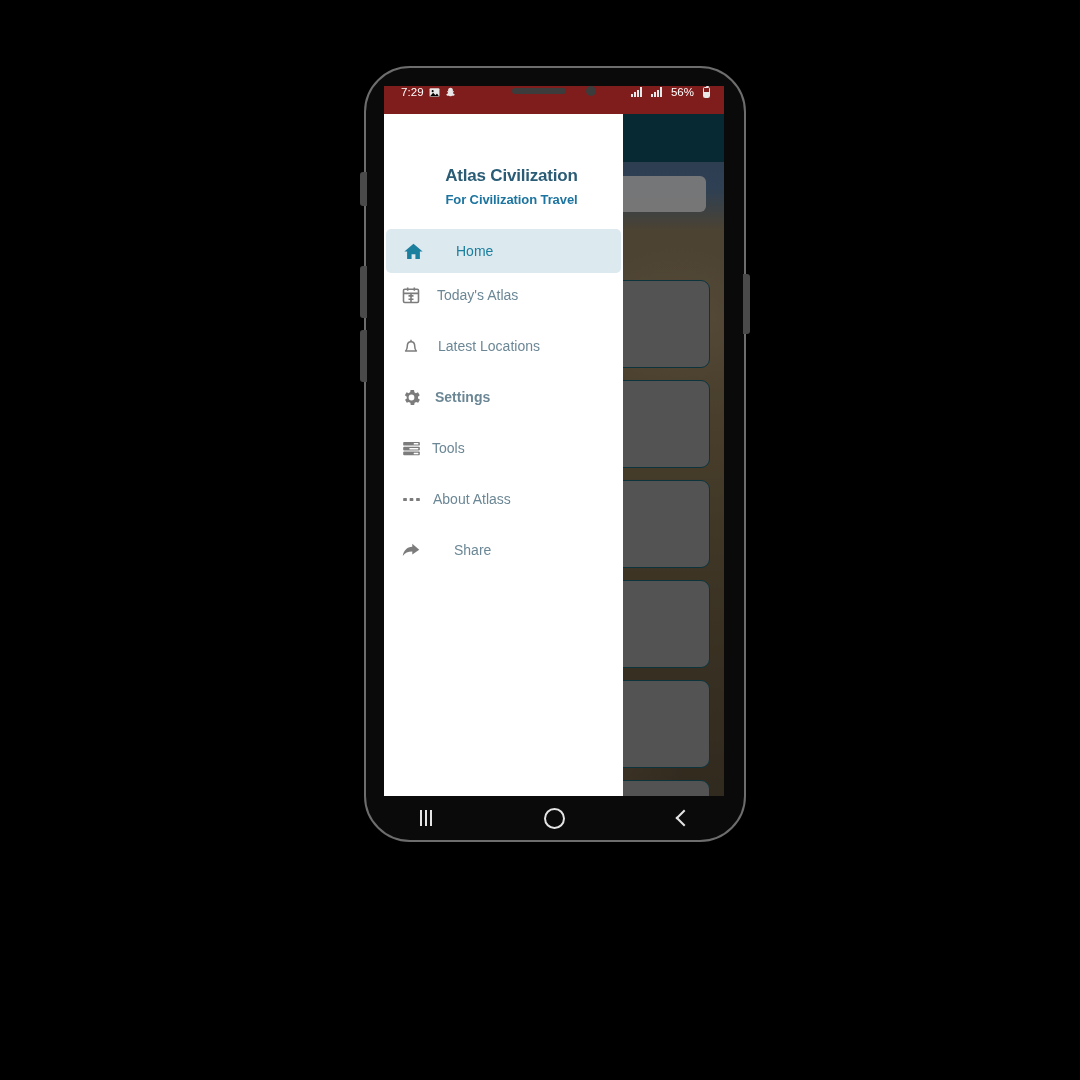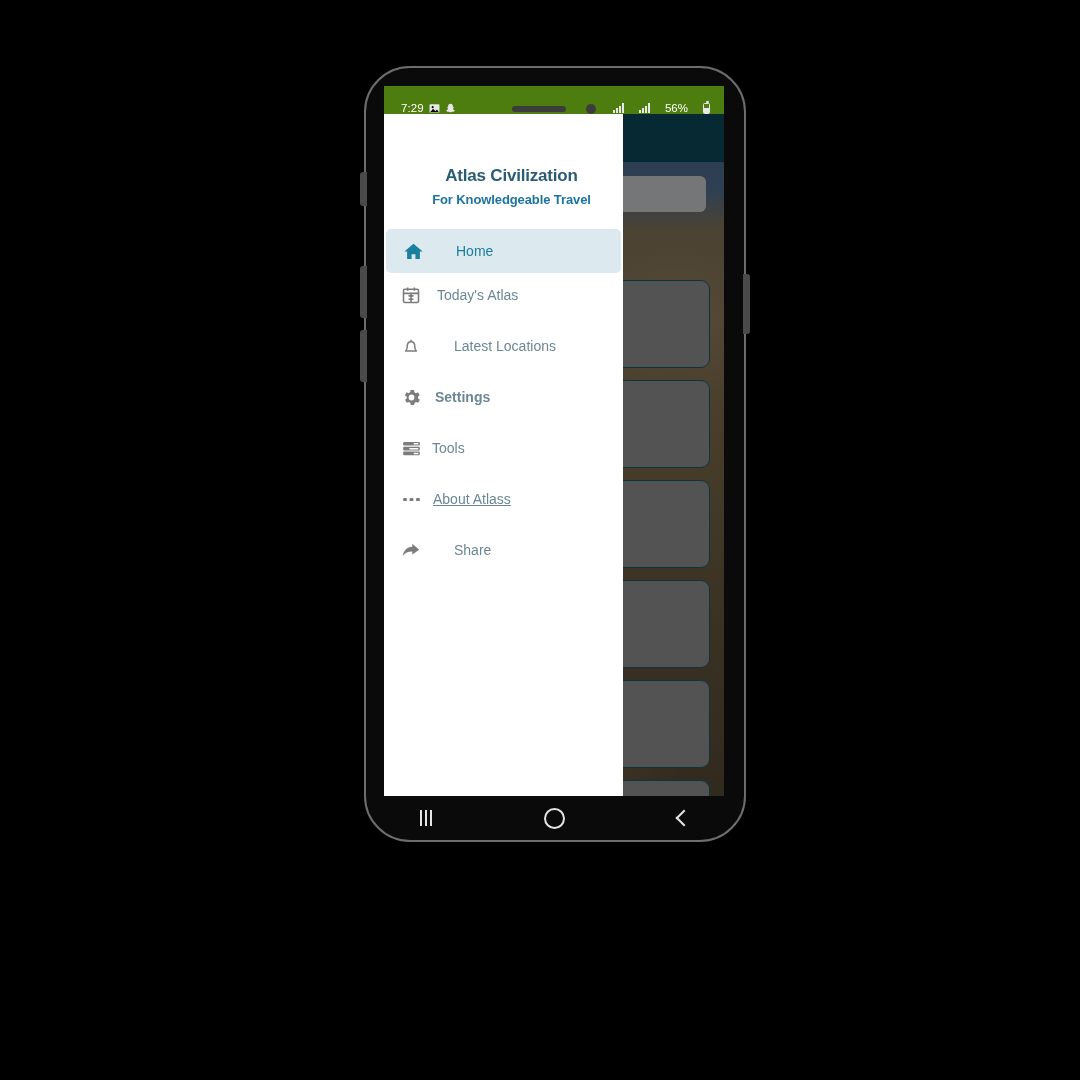--- a/index.html
+++ b/index.html
@@ -58,34 +58,34 @@
     height: 710px;
     overflow: hidden;
     background: #000;
   }
 
   
   .status-bar {
     position: absolute;
     left: 0; top: 0;
     width: 340px; height: 28px;
-    background: #4d7c0f;
+    background: #7f1d1d;
     color: #ffffff;
     display: flex;
-    align-items: flex-end;
+    align-items: flex-start;
     z-index: 30;
   }
   .sb-left {
     display: flex; align-items: center; gap: 5px;
     margin-left: 17px;
   }
   .sb-time { font-size: 11.5px; letter-spacing: 0.1px; }
   .sb-right {
     position: absolute; right: 14px;
-    display: flex; align-items: center; gap: 15px;
+    display: flex; align-items: center; gap: 9px;
     font-size: 11.5px;
   }
   .sb-center {
     position: absolute; left: 0; right: 0;
     display: flex; align-items: center; justify-content: center;
     gap: 20px;
     pointer-events: none;
   }
   .speaker-grille {
     width: 54px; height: 6px;
@@ -251,24 +251,24 @@
   .menu-item.active .mi-icon { color: #1b7f9e; }
   .mi-label {
     color: #6b8795;
     font-size: 14px;
     white-space: nowrap;
   }
   .menu-item.active .mi-label { color: #1b7f9e; }
 
   .mi-0 .mi-label { margin-left: 22px; }
   .mi-1 .mi-label { margin-left: 5px; }
-  .mi-2 .mi-label { margin-left: 22px; }
+  .mi-2 .mi-label { margin-left: 6px; }
   .mi-3 .mi-label { margin-left: 3px; font-weight: bold; }
   .mi-4 .mi-label { margin-left: 0px; }
-  .mi-5 .mi-label { margin-left: 1px; text-decoration: underline; }
+  .mi-5 .mi-label { margin-left: 1px; }
   .mi-6 .mi-label { margin-left: -2px; }
   .mi-7 .mi-label { margin-left: 22px; }
 
   .mi-0 { margin-bottom: 6px; }
   .mi-1, .mi-2, .mi-3, .mi-4, .mi-5, .mi-6 { margin-bottom: 7px; }
 
   
   .navbar {
     position: absolute;
     left: 364px; top: 796px;
@@ -366,21 +366,21 @@
         <div class="card"></div>
         <div class="card"></div>
       </div>
 
       <div class="scrim"></div>
     </div>
 
     <div class="drawer">
       <div class="drawer-header">
         <div class="drawer-title">Atlas Civilization</div>
-        <div class="drawer-subtitle">For Knowledgeable Travel</div>
+        <div class="drawer-subtitle">For Civilization Travel</div>
       </div>
 
       <div class="menu">
 
         <div class="menu-item mi-0 active">
           <span class="mi-icon">
             <svg width="21" height="21" viewBox="0 0 24 24" fill="currentColor">
               <path d="M12 3.2 1.6 12h3.1v8.6h5.1v-5.4h4.4v5.4h5.1V12h3.1L12 3.2z"></path>
             </svg>
           </span>

